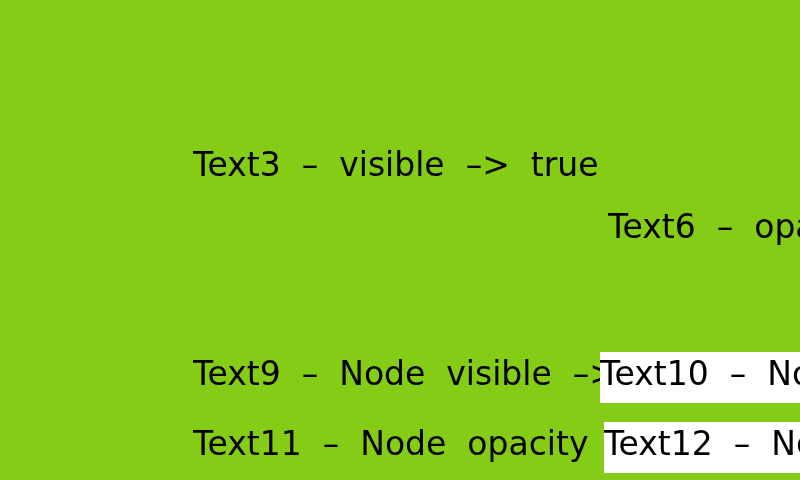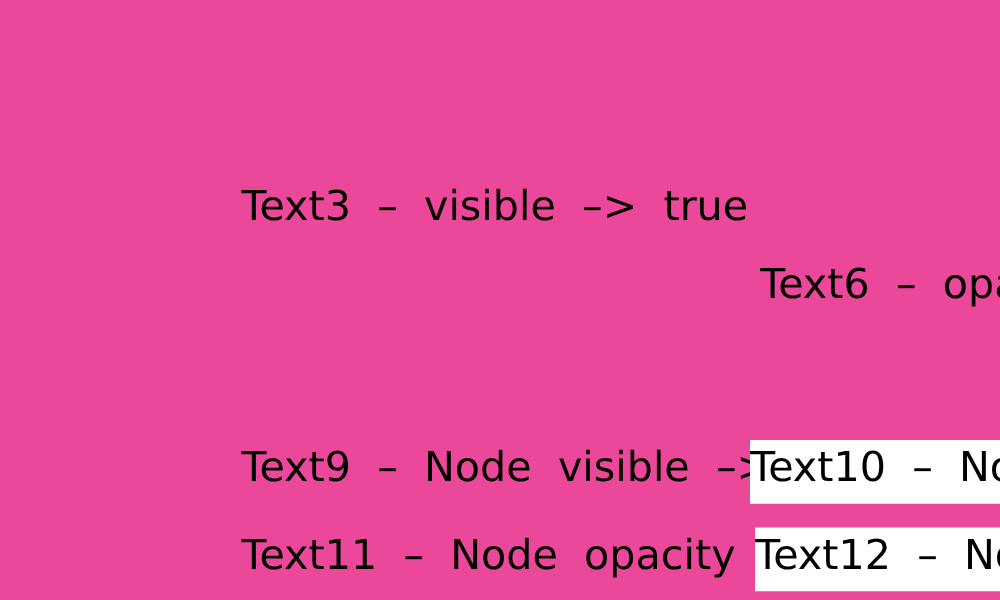--- a/index.html
+++ b/index.html
@@ -38,21 +38,21 @@
   }
 
   
   .occluding {
     background: #ffffff;
   }
 </style>
 </head>
 <body>
 
-<div id="canvas" style="width: 800px; height: 480px; background: #ec4899;">
+<div id="canvas" style="width: 800px; height: 480px; background: #84cc16;">
 
   <div class="text-block" style="left: 193px; top: 143px; width: 607px; height: 46px; padding-top: 5px; color: rgb(0, 0, 0);">Text3  –  visible  –&gt;  true</div>
 
   <div class="text-block" style="left: 608px; top: 205px; width: 192px; height: 46px; padding-top: 5px; color: rgb(0, 0, 0);">Text6  –  opac</div>
 
   <div class="text-block" style="left: 193px; top: 352px; width: 407px; height: 46px; padding-top: 5px; color: rgb(0, 0, 0);">Text9  –  Node  visible  –&gt;  tru</div>
 
   <div class="text-block occluding" style="left: 600px; top: 352px; width: 200px; height: 46px; padding-top: 5px; color: rgb(0, 0, 0);">Text10  –  Nod</div>
 
   <div class="text-block" style="left: 193px; top: 422px; width: 411px; height: 46px; padding-top: 5px; color: rgb(0, 0, 0);">Text11  –  Node  opacity  –&gt;  (</div>

